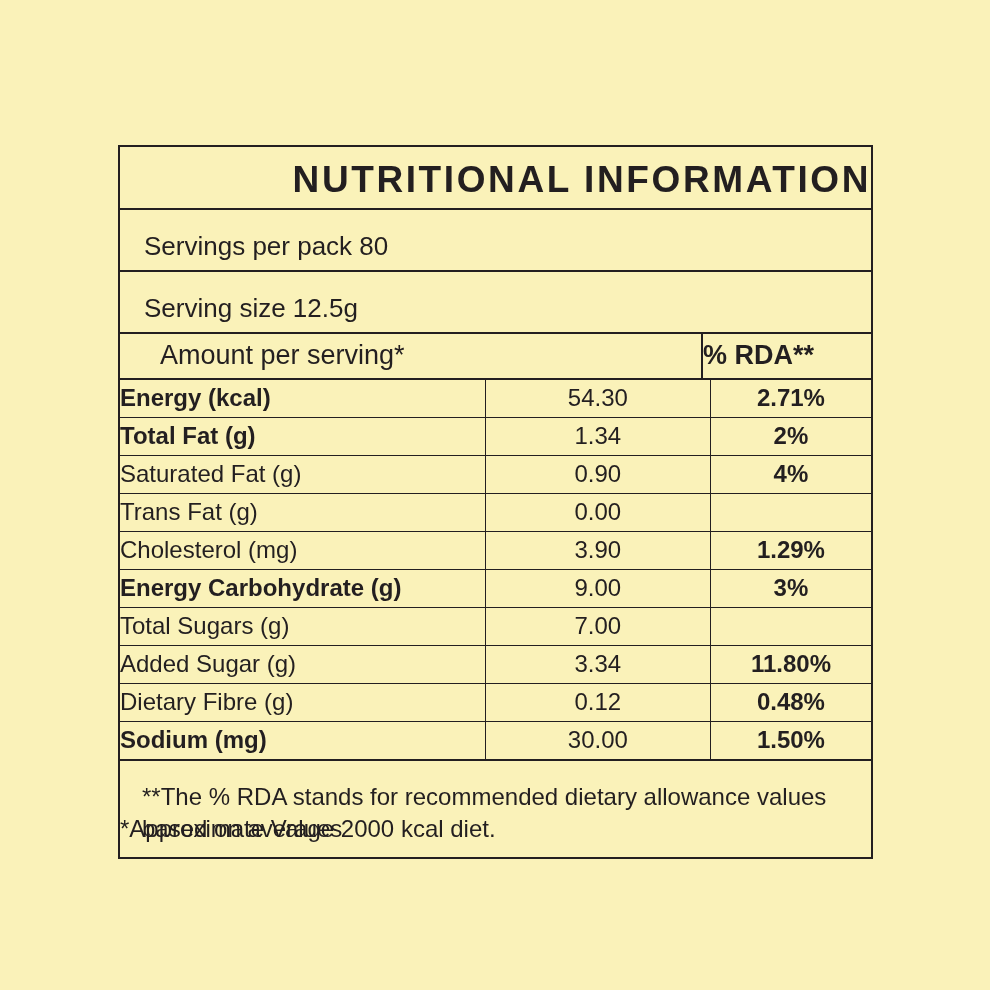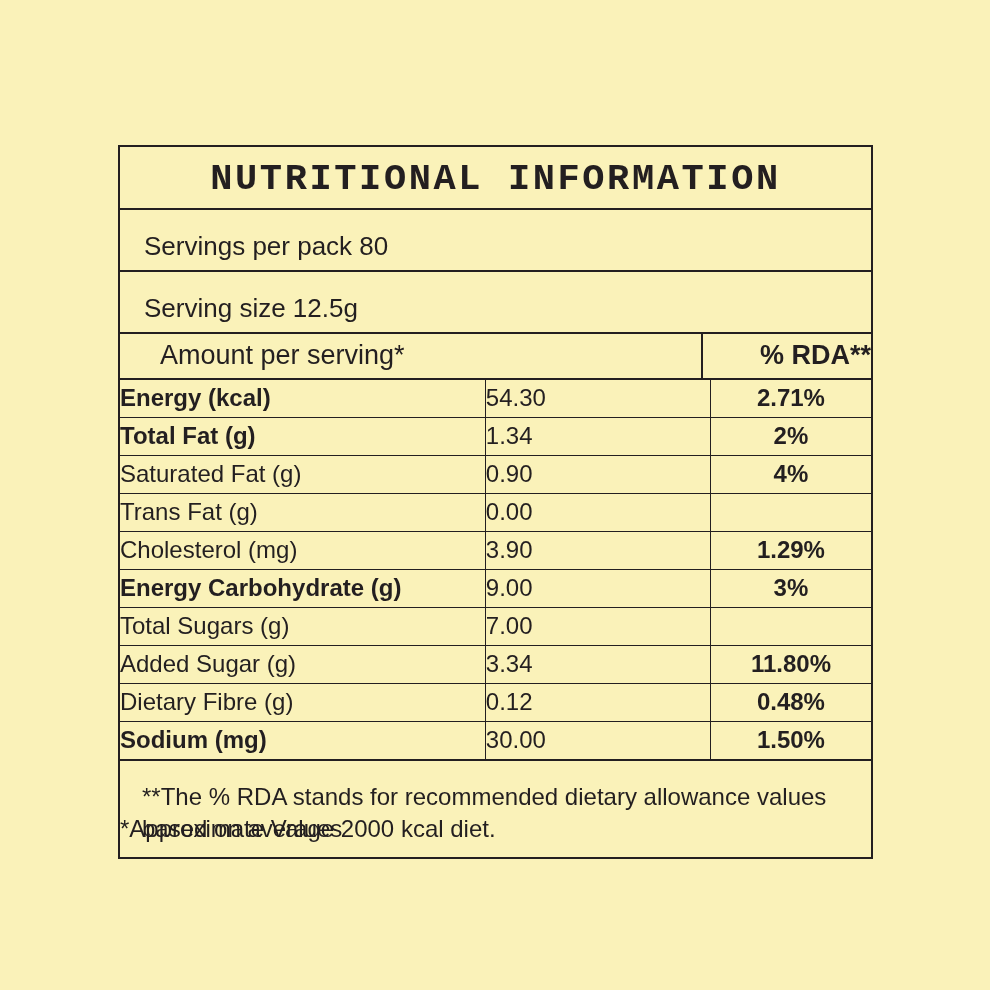--- a/index.html
+++ b/index.html
@@ -23,24 +23,23 @@
   .panel {
     position: absolute;
     left: 118px;
     top: 145px;
     width: 755px;
     border: 2px solid #231f20;
     box-sizing: border-box;
     background: transparent;
   }
   .title-row {
-    text-align: center;
+    text-align: right;
     padding: 14px 0 10px 0;
     border-bottom: 2px solid #231f20;
-    font-family: Liberation Mono, monospace;
   }
   .title {
     font-size: 37px;
     font-weight: bold;
     letter-spacing: 2.6px;
     line-height: 1;
   }
   .line-row {
     border-bottom: 2px solid #231f20;
     padding: 19px 0 6px 24px;
@@ -53,21 +52,21 @@
     font-size: 27px;
   }
   .amount-label {
     flex: 1;
     padding: 6px 0 7px 40px;
   }
   .amount-rda {
     width: 168px;
     border-left: 2px solid #231f20;
     padding: 6px 0 7px 0;
-    text-align: right;
+    text-align: left;
     font-weight: bold;
   }
   table.nutri {
     width: 100%;
     border-collapse: collapse;
     font-size: 24px;
   }
   table.nutri td {
     border-bottom: 1px solid #231f20;
     padding: 4px 0 5px 0;
@@ -75,20 +74,21 @@
   }
   table.nutri tr:last-child td {
     border-bottom: 2px solid #231f20;
   }
   td.name {
     padding-left: 24px;
     width: 375px;
   }
   td.value {
     width: 232px;
+    text-align: center;
     border-left: 1px solid #231f20;
     border-right: 1px solid #231f20;
   }
   td.rda {
     width: 164px;
     text-align: center;
     font-weight: bold;
   }
   .bold {
     font-weight: bold;

